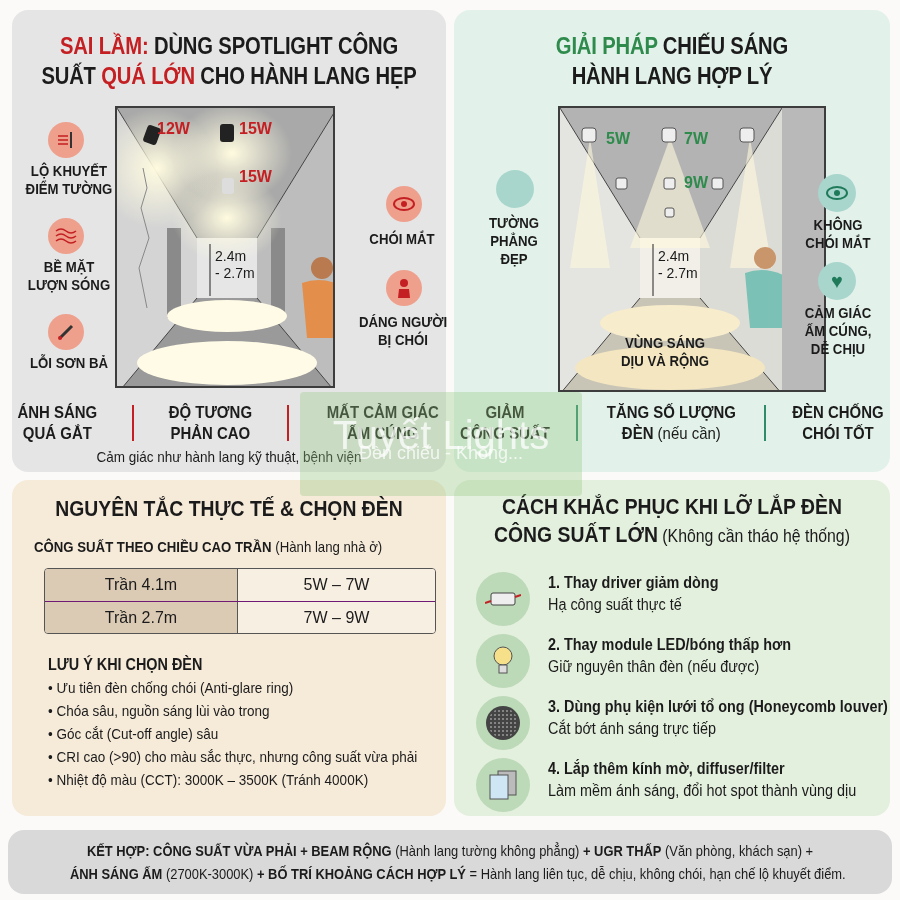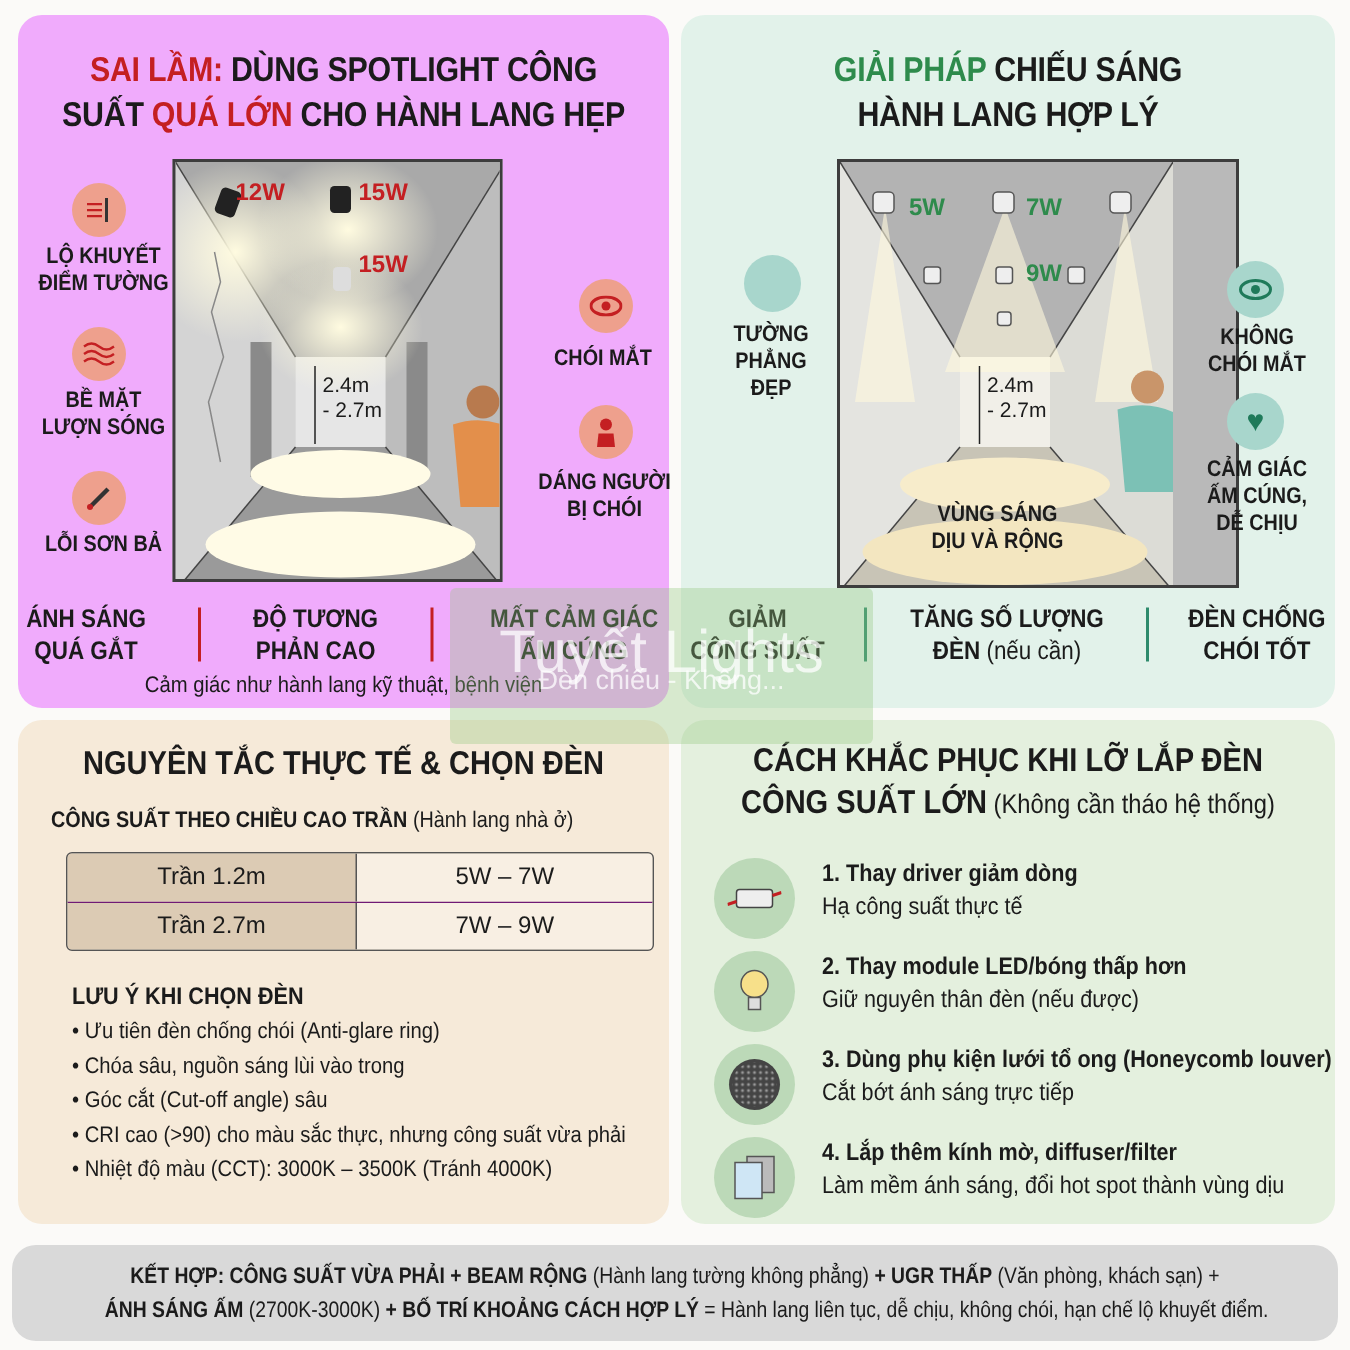--- a/index.html
+++ b/index.html
@@ -1,18 +1,18 @@
 <!DOCTYPE html>
 <html><head>
 <meta charset="utf-8">
 <style>
 *{box-sizing:border-box;margin:0;padding:0}
 body{width:900px;height:900px;background:#fbfaf8;font-family:"Liberation Sans",sans-serif;position:relative;overflow:hidden;color:#1b1b1b}
 .panel{position:absolute;border-radius:16px}
-#p-bad{left:12px;top:10px;width:434px;height:462px;background:#f0abfc}
+#p-bad{left:12px;top:10px;width:434px;height:462px;background:#e5e5e5}
 #p-good{left:454px;top:10px;width:436px;height:462px;background:#e2f2ea}
 #p-rules{left:12px;top:480px;width:434px;height:336px;background:#f6ead9}
 #p-fix{left:454px;top:480px;width:436px;height:336px;background:#e4f0de}
 #p-sum{left:8px;top:830px;width:884px;height:64px;background:#d9d9d9}
 .title{position:absolute;left:0;right:0;text-align:center;font-weight:bold;font-size:23px;line-height:29px;font-family:"Liberation Sans",sans-serif;transform:scaleX(.88);letter-spacing:-.2px}
 .red{color:#c41f22}.green{color:#2e8b4c}
 .corr{position:absolute;background:#b9b9b9;border:2px solid #3d3d3d;overflow:hidden}
 .corr svg{position:absolute;left:0;top:0}
 .lbl{position:absolute;font-weight:bold;font-size:15px;line-height:18px;text-align:center;transform:scaleX(.88);color:#1b1b1b}
 .watt{position:absolute;font-weight:bold;font-size:16px}
@@ -243,21 +243,21 @@
         <div>CHÓI TỐT</div>
       </div>
   </div>
 </div>
 
 <div class="panel" id="p-rules">
   <div class="h2" style="top:16px">NGUYÊN TẮC THỰC TẾ &amp; CHỌN ĐÈN</div>
   <div style="position:absolute;left:22px;top:58px;font-size:15px;transform:scaleX(.88);transform-origin:left;white-space:nowrap"><b>CÔNG SUẤT THEO CHIỀU CAO TRẦN</b><span> (Hành lang nhà ở)</span></div>
   <div class="tbl">
     <div class="row">
-        <div class="a">Trần 1.2m</div>
+        <div class="a">Trần 4.1m</div>
         <div class="b">5W – 7W</div>
       </div>
     <div class="row">
         <div class="a">Trần 2.7m</div>
         <div class="b">7W – 9W</div>
       </div>
   </div>
   <div class="notes">
     <div class="nh">LƯU Ý KHI CHỌN ĐÈN</div>
     <div class="it">• <span>Ưu tiên đèn chống chói (Anti-glare ring)</span></div>

